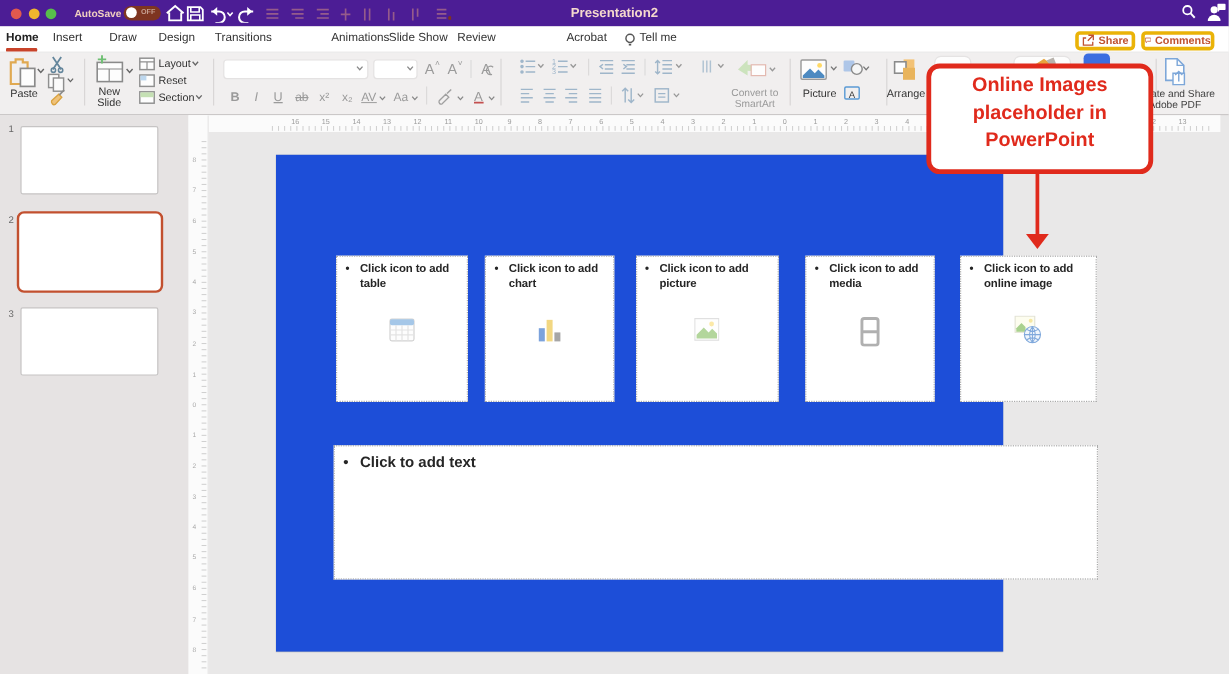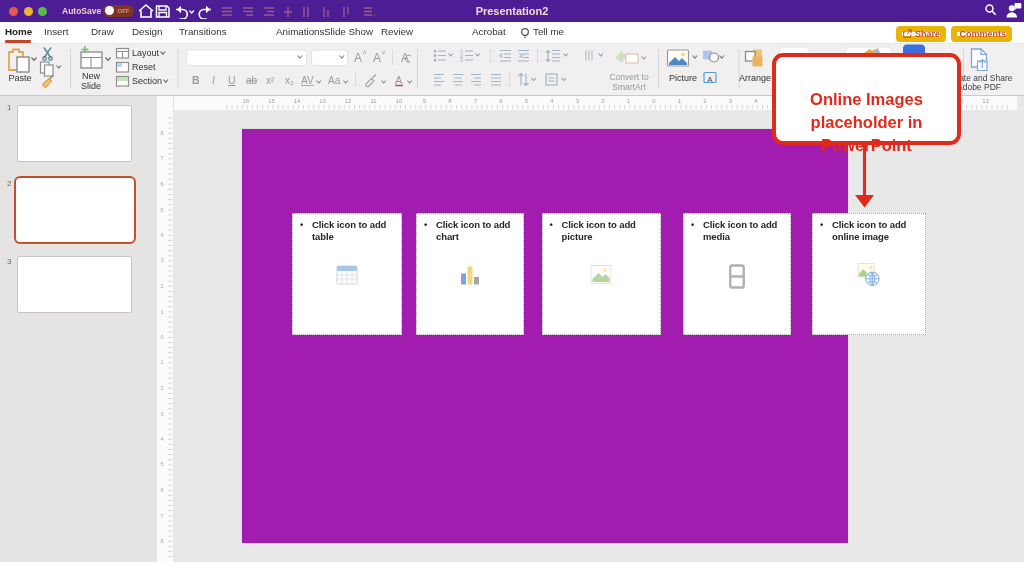--- a/index.html
+++ b/index.html
@@ -16,51 +16,51 @@
   #autosave { position:absolute; left:62px; top:5.5px; color:#f0cfc0; font-size:8.5px; font-weight:bold; }
   #as-pill { position:absolute; left:103px; top:4.5px; width:31px; height:12px; border-radius:6.5px; background:#7e3520; }
   #as-knob { position:absolute; left:1.5px; top:1.5px; width:9px; height:9px; border-radius:50%; background:#fff; }
   #as-off { position:absolute; left:14.5px; top:3px; font-size:6px; color:#c49d8e; font-weight:bold;}
 
   
   #menubar { left:0; top:21.5px; width:1024px; height:22.5px; background:#ffffff; border-bottom:1px solid #e8e6e6;}
   .tab { position:absolute; top:4.5px; font-size:9.8px; color:#333; font-weight:500; white-space:nowrap;}
   #tab-home { font-weight:700; color:#222; }
   #home-ul { position:absolute; left:5px; top:18.5px; width:26px; height:2.5px; background:#c8432a; border-radius:1px;}
-  .topbtn { position:absolute; top:4px; height:16px; background:#fff; border:6px solid #eab308; border-radius:4px;
-     color:#c0512f; font-size:9px; font-weight:700; display:flex; align-items:center; justify-content:flex-end; gap:3px;}
+  .topbtn { position:absolute; top:4px; height:16px; background:#fff; border:3px solid #eab308; border-radius:4px;
+     color:#c0512f; font-size:9px; font-weight:700; display:flex; align-items:center; justify-content:center; gap:3px;}
 
   
   #ribbon { left:0; top:44px; width:1024px; height:51.5px; background:#f1efef; border-bottom:1px solid #cbc8c8; }
 
   
   #hruler { left:157px; top:95.5px; width:860px; height:14.5px; background:#fbfbfb; }
 
   
   #leftpanel { left:0; top:95.5px; width:157px; height:466.5px; background:#e6e3e3; }
   #vruler { left:157px; top:95.5px; width:17px; height:466.5px; background:#fbfbfb; }
   #canvas { left:174px; top:110px; width:850px; height:452px; background:#e9e8e8; }
-  #slide { position:absolute; left:68px; top:19px; width:606px; height:414px; background:#a21caf; box-shadow:0 0 1px rgba(0,0,0,0.25);}
+  #slide { position:absolute; left:56px; top:19px; width:606px; height:414px; background:#1d4ed8; box-shadow:0 0 1px rgba(0,0,0,0.25);}
 
   .thumb { position:absolute; left:17px; width:115px; height:57px; background:#fff; border:1px solid #c6c4c4; border-radius:2px;}
   .thumbnum { position:absolute; left:7px; font-size:8px; color:#666; }
   #thumb2sel { position:absolute; left:14px; top:80px; width:122px; height:68px; border:2.5px solid #c2502f; border-radius:6px; background:#fff;}
 
   
   .ph { position:absolute; top:84px; height:121.5px; border:1px dotted #a9a9a9; background:#fff;}
   .phtext { position:absolute; left:7px; top:4.5px; font-size:9.5px; color:#262626; line-height:12.5px; font-weight:600; letter-spacing:-0.1px;}
   .phtext .b { display:inline-block; width:12px; }
   #textph { position:absolute; left:48px; top:242px; width:636.5px; height:112px; border:1px dotted #a9a9a9; background:#fff;}
   #textph .t { position:absolute; left:7px; top:5.5px; font-size:12.5px; color:#262626; font-weight:600;}
   #textph .t .b { display:inline-block; width:14px; }
 
   
   #callout { left:772px; top:52.5px; width:189px; height:92px; background:#fff; border:4.5px solid #e02a1c; border-radius:11px; z-index:30;}
   #callout .txt { position:absolute; left:0; right:0; top:3.5px; text-align:center; color:#e02a1c; font-weight:700;
-     font-size:16.5px; line-height:23px;margin-top:28px; }
+     font-size:16.5px; line-height:23px; }
   #arrow { left:840px; top:144px; width:50px; height:70px; z-index:29; }
 </style>
 </head>
 <body>
 <div id="page">
 
   <div id="titlebar" class="abs">
     <div class="tl" style="left:9px; background:#e2594e;"></div>
     <div class="tl" style="left:23.5px; background:#f0b42e;"></div>
     <div class="tl" style="left:38px; background:#58bd4b;"></div>
@@ -404,20 +404,23 @@
       <div class="ph" style="left:570px; width:114px;">
         <div class="phtext"><span class="b">•</span>Click icon to add<br><span class="b"></span>online image</div>
         <svg class="abs" style="left:50%; transform:translateX(-50%); top:49px;" width="24" height="24" viewBox="0 0 24 25">
           <rect x="0.5" y="0.5" width="17" height="14" fill="#fdfdef" stroke="#e3e3d5"></rect>
           <path d="M1.5 11 L6 6.5 L9.5 10 V14 H1.5 Z" fill="#a9d18e"></path>
           <circle cx="14" cy="4.5" r="1.7" fill="#f5e6a2"></circle>
           <circle cx="15.5" cy="16.5" r="7" fill="#f0f6fc" stroke="#80a9dc"></circle>
           <path d="M15.5 9.5 v14 M8.5 16.5 h14 M10.5 12 a9 9 0 0 0 10 0 M10.5 21 a9 9 0 0 1 10 0 M15.5 9.5 a11 11 0 0 0 0 14 M15.5 9.5 a11 11 0 0 1 0 14" fill="none" stroke="#80a9dc" stroke-width="0.9"></path>
         </svg>
       </div>
+      <div id="textph">
+        <div class="t"><span class="b">•</span>Click to add text</div>
+      </div>
     </div>
   </div>
 
   <div id="callout" class="abs">
     <div class="txt">Online Images<br>placeholder in<br>PowerPoint</div>
   </div>
   <svg id="arrow" class="abs" width="50" height="70" viewBox="0 0 50 70">
     <path d="M24.5 0 V53" stroke="#e02a1c" stroke-width="3.1"></path>
     <path d="M24.5 63.5 L15 51 H34 Z" fill="#e02a1c"></path>
   </svg>

